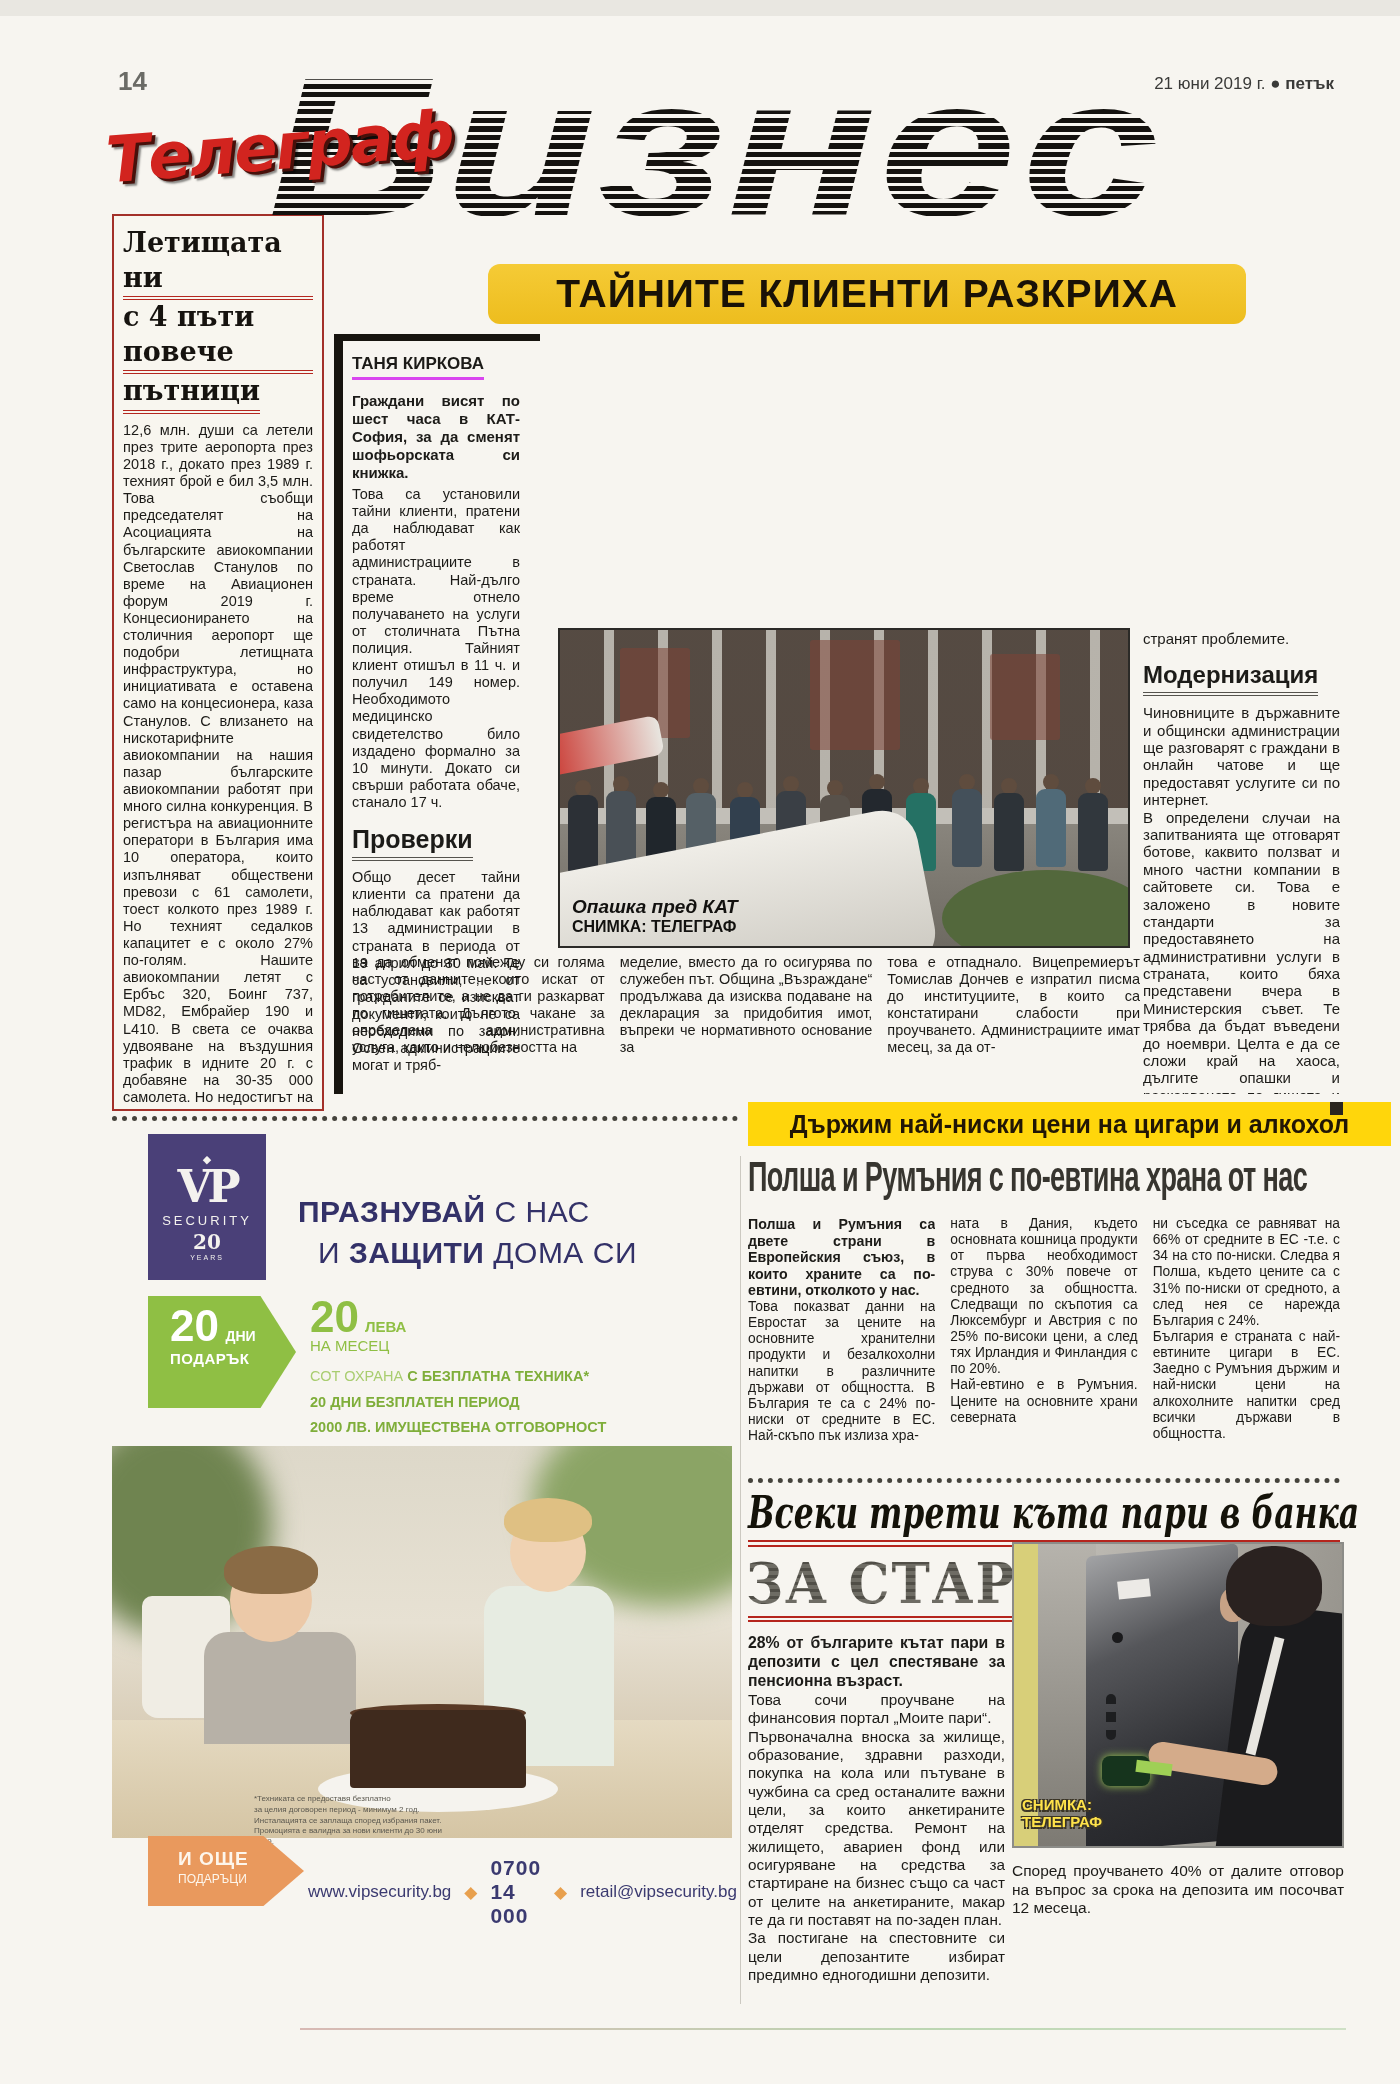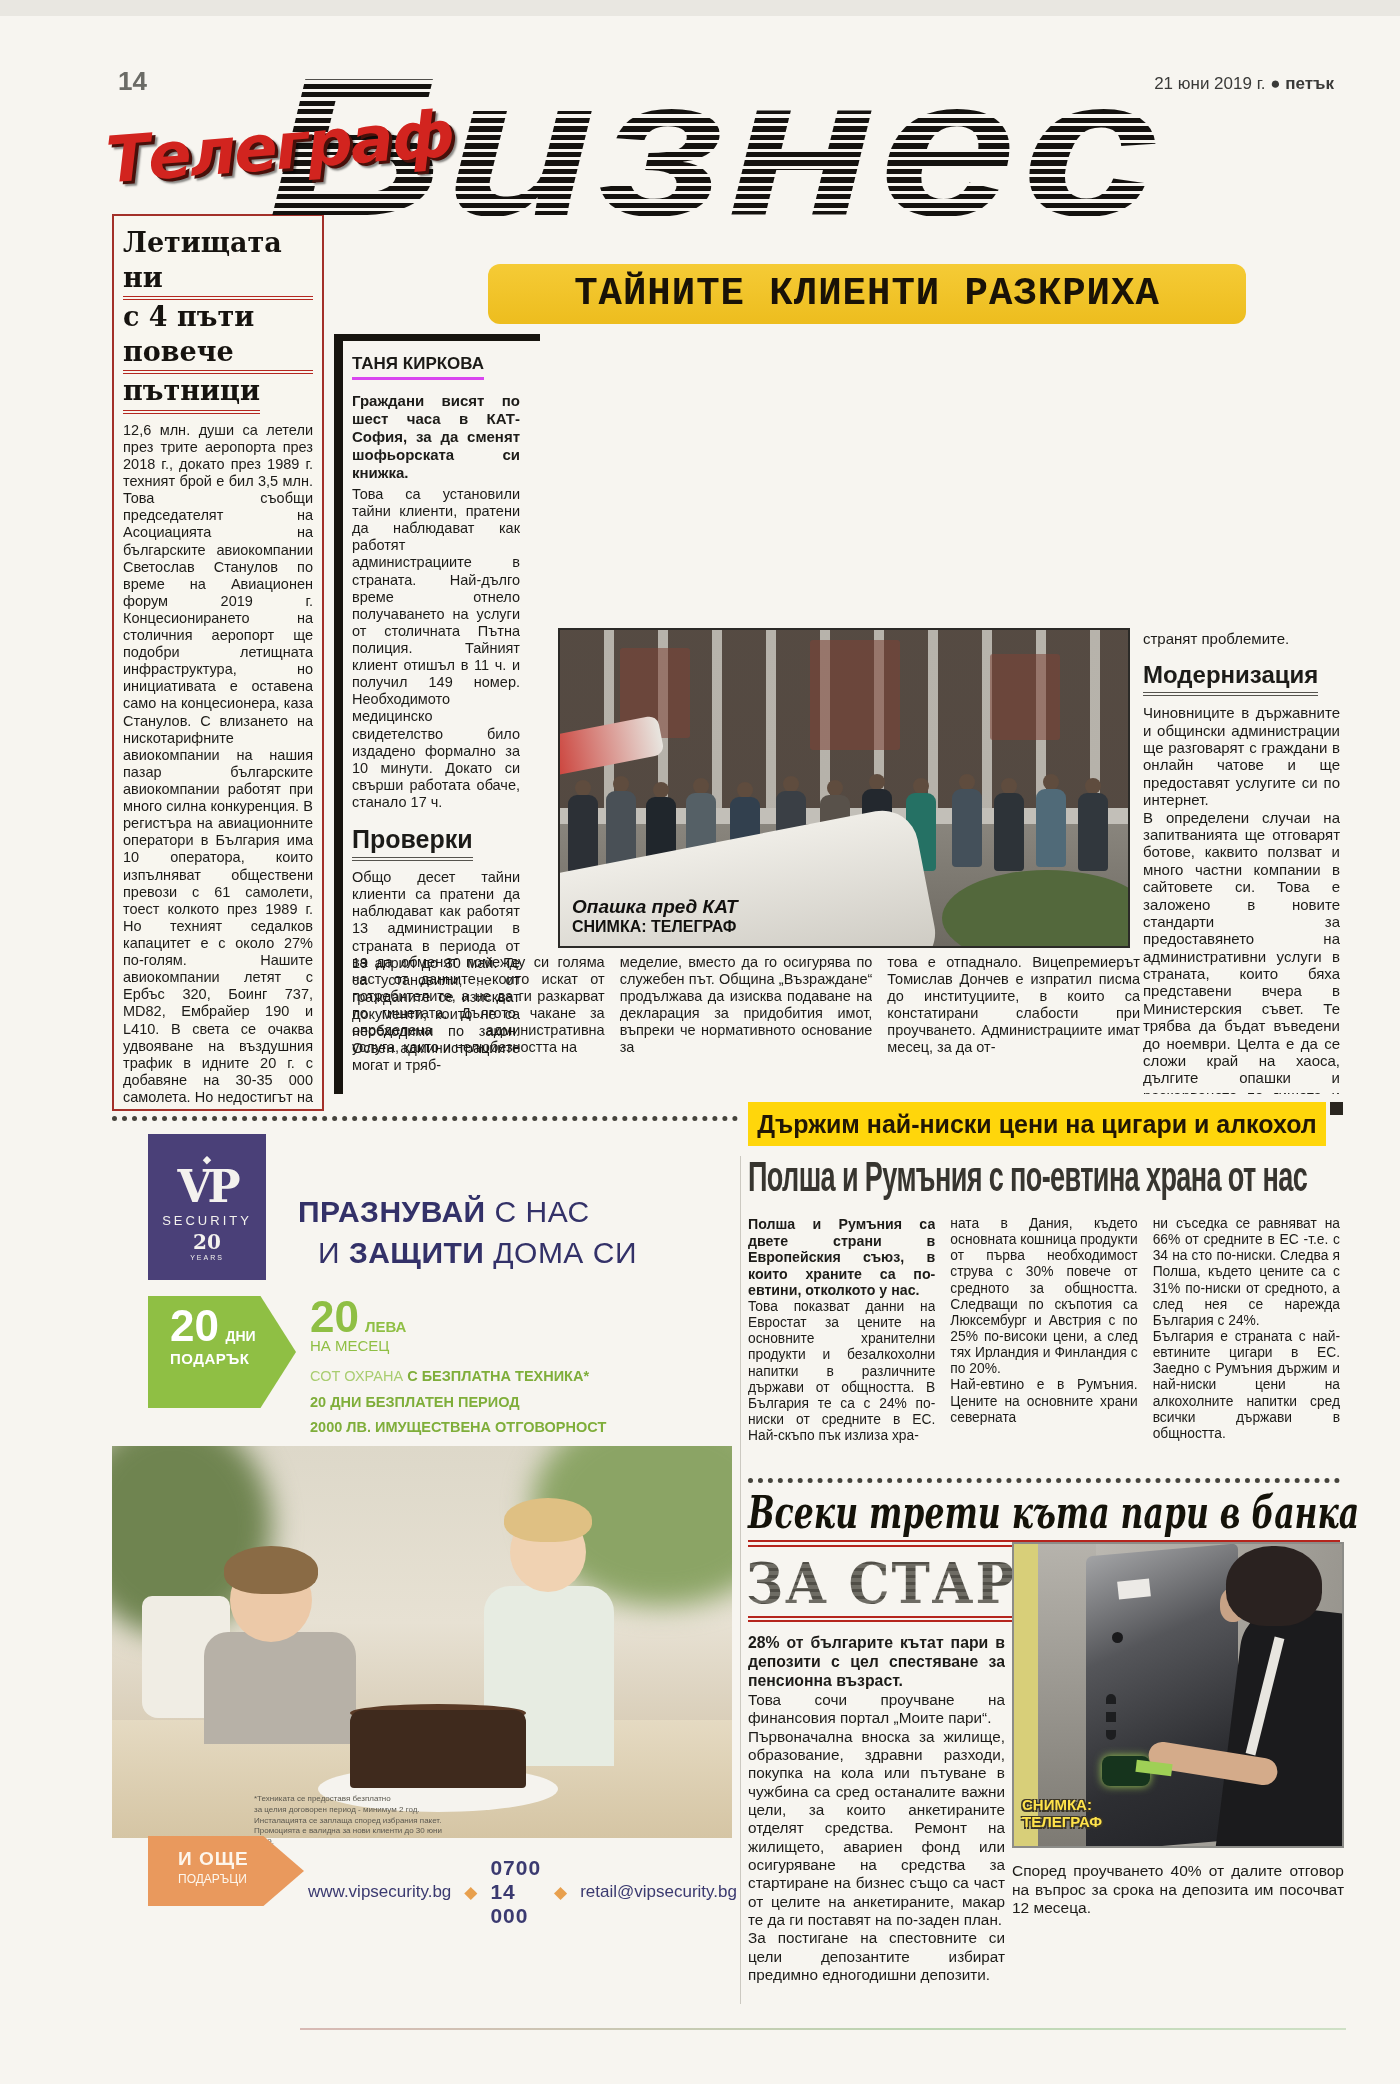--- a/index.html
+++ b/index.html
@@ -19,21 +19,21 @@
   .logo{left:106px;top:94px;font-family:"DejaVu Sans",sans-serif;font-weight:bold;font-style:italic;
         font-size:64px;color:#d2241f;letter-spacing:-2px;transform:rotate(-4.5deg);
         text-shadow:3px 3px 0 #47100a, 5px 5px 2px rgba(0,0,0,.45);z-index:6;}
   .section-word{left:268px;top:34px;font-weight:bold;font-style:italic;font-size:196px;line-height:1;
         letter-spacing:2px;white-space:nowrap;transform:scaleX(1.26);transform-origin:left top;
         background-image:repeating-linear-gradient(180deg,#14120f 0px,#14120f 5px,#f7f5f0 5px,#f7f5f0 8.5px);
         -webkit-background-clip:text;background-clip:text;color:transparent;z-index:5;}
 
   .banner1{left:488px;top:248px;width:758px;height:60px;background:linear-gradient(#f5cb36,#edbd1e);
         border-radius:12px;display:flex;align-items:center;justify-content:center;
-        font-family:Liberation Mono, monospace;font-weight:bold;font-size:39px;color:#191207;letter-spacing:1px;z-index:7;}
+        font-family:Liberation Sans, sans-serif;font-weight:bold;font-size:39px;color:#191207;letter-spacing:1px;z-index:7;}
 
   
   .airbox{left:112px;top:198px;width:212px;height:897px;border:2px solid #a33029;background:#f8f6ef;
         padding:10px 9px;box-sizing:border-box;}
   .airbox h1{margin:0 0 8px 0;font-family:"DejaVu Serif",serif;font-weight:bold;font-size:27px;
         line-height:1.28;color:#16130f;}
   .airbox h1 span{display:inline-block;border-bottom:4px double #b5271f;padding-bottom:1px;}
   .air-lead{font-weight:bold;font-size:14.5px;line-height:1.18;}
   .air-body{font-size:14.5px;line-height:1.18;margin-top:4px;}
 
@@ -85,21 +85,21 @@
   .rcol{left:1143px;top:614px;width:197px;height:464px;font-size:15px;line-height:1.16;}
 
   
   .bcols{left:352px;top:938px;width:788px;height:140px;display:flex;gap:15px;}
   .bcols > div{flex:1;font-size:14.5px;line-height:1.17;overflow:hidden;}
 
   
   .dots1{left:112px;top:1100px;width:626px;height:0;border-top:5px dotted #45433c;}
   .dots2{left:748px;top:1462px;width:592px;height:0;border-top:5px dotted #45433c;}
 
-  .banner2{left:748px;top:1086px;width:578px;height:44px;background:#ffd60b;display:flex;align-items:center;
+  .banner2{left:748px;top:1086px;width:643px;height:44px;background:#ffd60b;display:flex;align-items:center;
         justify-content:center;font-weight:bold;font-size:25px;color:#211605;}
   .banner2sq{left:1330px;top:1086px;width:13px;height:13px;background:#2a2620;}
 
   
   .food-hl{left:748px;top:1136px;font-weight:bold;font-size:43px;color:#37352f;white-space:nowrap;
         letter-spacing:-1px;transform:scaleX(.63);transform-origin:left top;}
   .food-cols{left:748px;top:1200px;width:592px;height:260px;display:flex;gap:15px;}
   .food-cols > div{flex:1;font-size:13.8px;line-height:1.17;overflow:hidden;}
   .food-lead{font-weight:bold;font-size:14.2px;}
 

